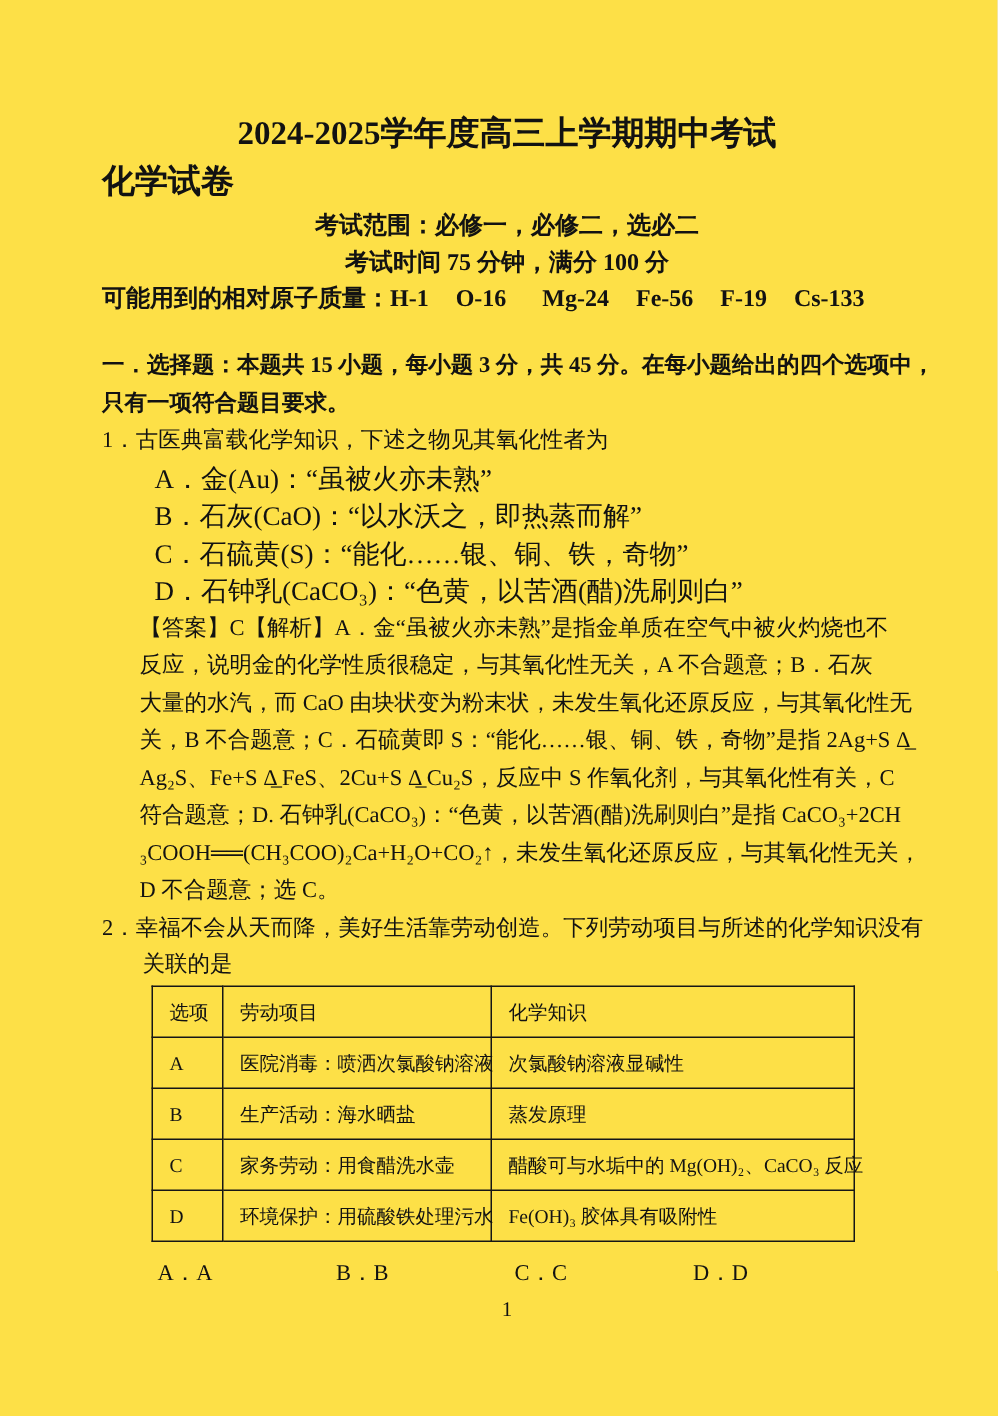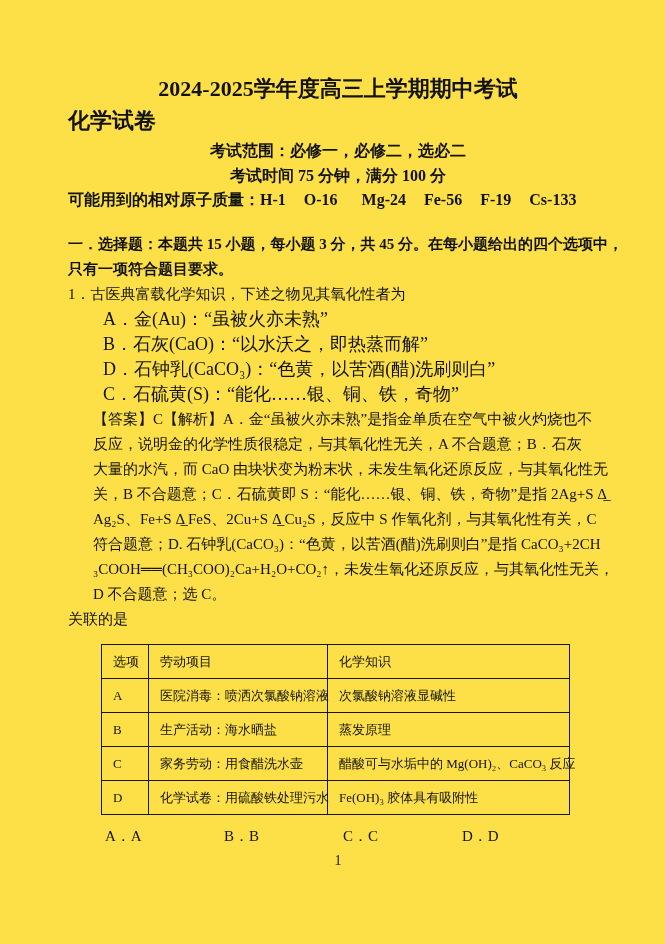--- a/index.html
+++ b/index.html
@@ -72,21 +72,21 @@
   .q2-stem > div {
     font-size: 15px;
     line-height: 24px;
     white-space: pre;
   }
   .q2-stem > div + div { padding-left: 27px; }
   table.q2-table {
     border-collapse: collapse;
     table-layout: fixed;
     width: 468px;
-    margin: 13px 0 0 33px;
+    margin: 2px 0 0 33px;
   }
   table.q2-table th, table.q2-table td {
     border: 1.5px solid #161616;
     font-weight: normal;
     text-align: left;
     font-size: 13px;
     line-height: 17px;
     padding: 8px 4px 8px 11px;
     white-space: nowrap;
     overflow: visible;
@@ -119,35 +119,36 @@
 
   <div class="section-heading">
       <div>一．选择题：本题共 15 小题，每小题 3 分，共 45 分。在每小题给出的四个选项中，</div>
       <div>只有一项符合题目要求。</div>
     </div>
 
   <div class="q1-stem">1．古医典富载化学知识，下述之物见其氧化性者为</div>
   <div class="q1-options">
       <div>A．金(Au)：“虽被火亦未熟”</div>
       <div>B．石灰(CaO)：“以水沃之，即热蒸而解”</div>
+      <div>C．石硫黄(S)：“能化……银、铜、铁，奇物”</div>
       <div>D．石钟乳(CaCO₃)：“色黄，以苦酒(醋)洗刷则白”</div>
-      <div>C．石硫黄(S)：“能化……银、铜、铁，奇物”</div>
     </div>
   <div class="analysis">
       <div>【答案】C【解析】A．金“虽被火亦未熟”是指金单质在空气中被火灼烧也不</div>
       <div>反应，说明金的化学性质很稳定，与其氧化性无关，A 不合题意；B．石灰</div>
       <div>大量的水汽，而 CaO 由块状变为粉末状，未发生氧化还原反应，与其氧化性无</div>
       <div>关，B 不合题意；C．石硫黄即 S：“能化……银、铜、铁，奇物”是指 2Ag+S Δ̲</div>
       <div>Ag₂S、Fe+S Δ̲ FeS、2Cu+S Δ̲ Cu₂S，反应中 S 作氧化剂，与其氧化性有关，C</div>
       <div>符合题意；D. 石钟乳(CaCO₃)：“色黄，以苦酒(醋)洗刷则白”是指 CaCO₃+2CH</div>
       <div>₃COOH══(CH₃COO)₂Ca+H₂O+CO₂↑，未发生氧化还原反应，与其氧化性无关，</div>
       <div>D 不合题意；选 C。</div>
     </div>
 
   <div class="q2-stem">
+      <div>2．幸福不会从天而降，美好生活靠劳动创造。下列劳动项目与所述的化学知识没有</div>
       <div>关联的是</div>
     </div>
 
   <table class="q2-table">
     <colgroup>
       <col style="width:47px">
       <col style="width:179px">
       <col style="width:242px">
     </colgroup>
     <thead>
@@ -168,21 +169,21 @@
           <td>生产活动：海水晒盐</td>
           <td>蒸发原理</td>
         </tr>
         <tr>
           <td>C</td>
           <td>家务劳动：用食醋洗水壶</td>
           <td>醋酸可与水垢中的 Mg(OH)₂、CaCO₃ 反应</td>
         </tr>
         <tr>
           <td>D</td>
-          <td>化学试卷：用硫酸铁处理污水</td>
+          <td>环境保护：用硫酸铁处理污水</td>
           <td>Fe(OH)₃ 胶体具有吸附性</td>
         </tr>
       </tbody>
   </table>
 
   <div class="answer-row"><span>A．A</span><span>B．B</span><span>C．C</span><span>D．D</span></div>
 
   <div class="page-number">1</div>
 </div>
 

